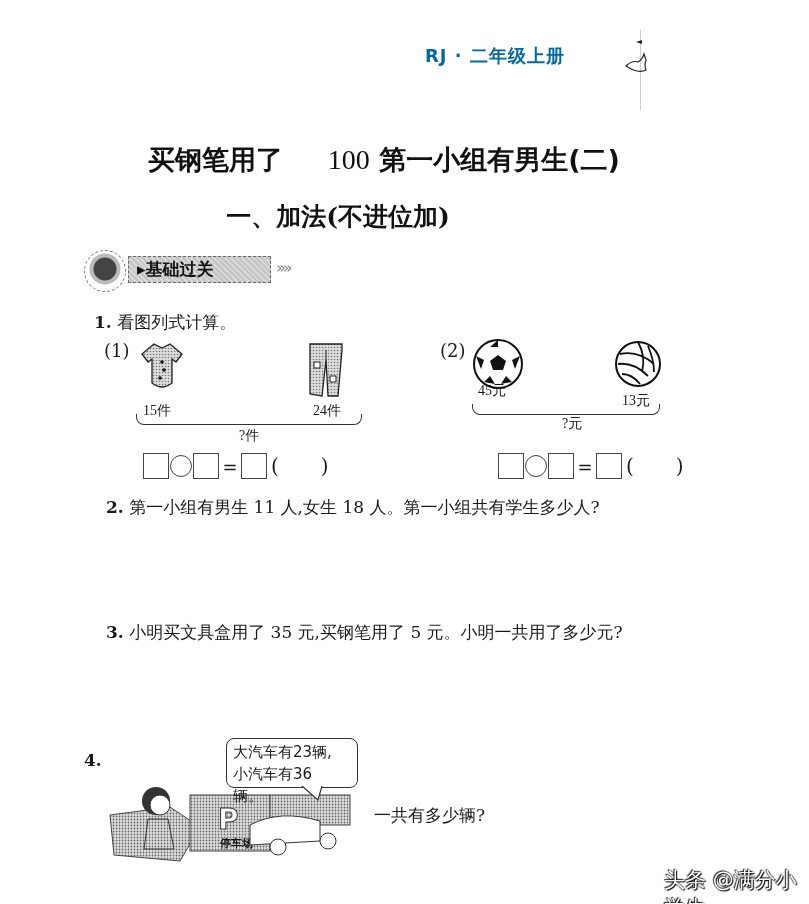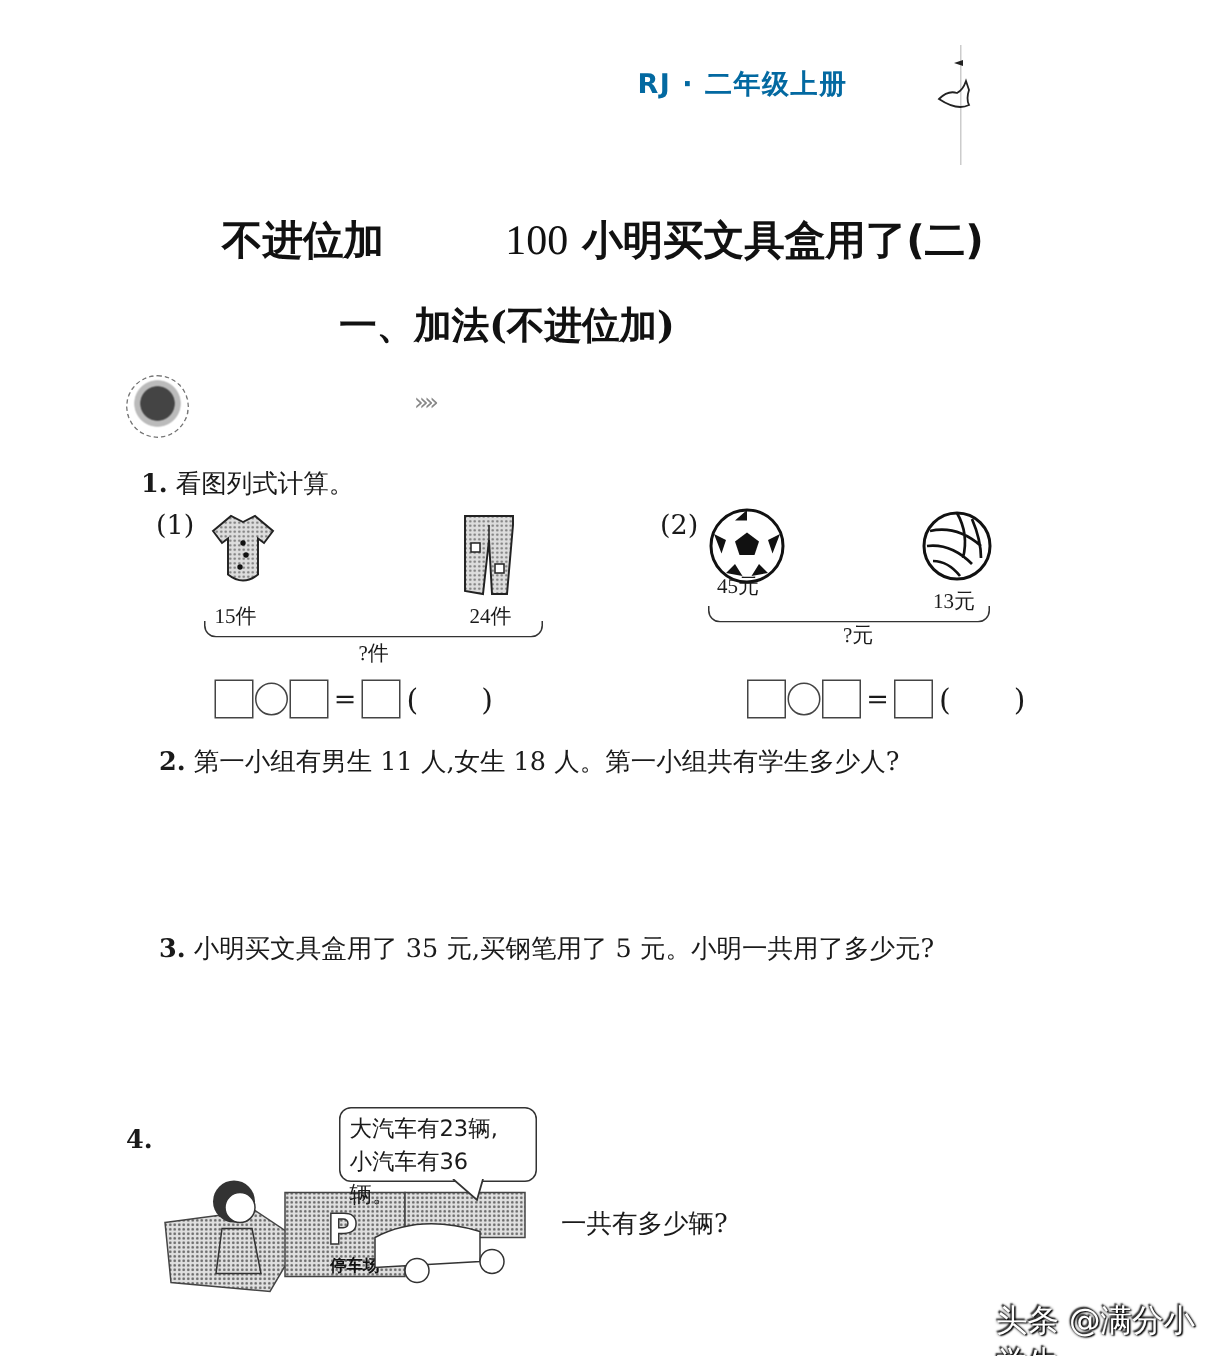--- a/index.html
+++ b/index.html
@@ -10,21 +10,21 @@
   .abs { position:absolute; }
   .header-text {
     left:425px; top:44px; font-family:"DejaVu Sans","Liberation Sans",sans-serif;
     font-size:18px; font-weight:bold; letter-spacing:1px; color:#0369a1;
   }
   .header-line { left:640px; top:30px; width:1px; height:80px; background:#ccc; }
   .unit-title {
     left:148px; top:142px; font-family:"DejaVu Sans","Liberation Sans",sans-serif;
     font-size:27px; font-weight:bold; color:#111; white-space:nowrap;
   }
-  .unit-title .num { font-family:"Liberation Serif","DejaVu Serif",serif; font-weight:normal; font-size:28px;margin-left:36px; }
+  .unit-title .num { font-family:"Liberation Serif","DejaVu Serif",serif; font-weight:normal; font-size:28px; }
   .lesson-title {
     left:0; width:676px; top:200px; text-align:center;
     font-family:"DejaVu Serif","Liberation Serif",serif; font-size:25px; font-weight:bold; color:#111;
   }
   .banner {
     left:84px; top:250px; width:205px; height:40px;
   }
   .banner-circle {
     left:0; top:0; width:40px; height:40px; border-radius:50%;
     border:1px dashed #777;
@@ -62,29 +62,30 @@
 <body>
 
 <div class="abs header-text">RJ · 二年级上册</div>
 <div class="abs header-line"></div>
 <svg class="abs" style="left:622px;top:38px" width="30" height="50">
   <path d="M14 4 l6 -2 l0 4 z" fill="#222"></path>
   <path d="M4 28 q6 -6 12 -4 q4 -2 6 -8 l2 6 q-2 6 0 10 q-8 4 -20 -4 z" fill="none" stroke="#222" stroke-width="1.2"></path>
 </svg>
 
 <div class="abs unit-title">
-  <span>不进位加</span>
+  <span>买钢笔用了</span>
   <span style="display:inline-block;width:26px"></span>
   <span class="num">100</span>
-  <span>小明买文具盒用了(二)</span>
+  <span>第一小组有男生(二)</span>
 </div>
 <div class="abs lesson-title">一、加法(不进位加)</div>
 
 <div class="abs banner">
   <div class="abs banner-circle"></div>
+  <div class="abs banner-box">▸基础过关</div>
   <div class="abs banner-arrows">»»</div>
 </div>
 
 <div class="abs q-line" style="left:94px;top:311px">
   <span class="q-num">1.</span>
   <span>看图列式计算。</span>
 </div>
 
 <div class="abs sub-label" style="left:104px;top:340px">(1)</div>
 <svg class="abs" style="left:134px;top:338px" width="58" height="56">

